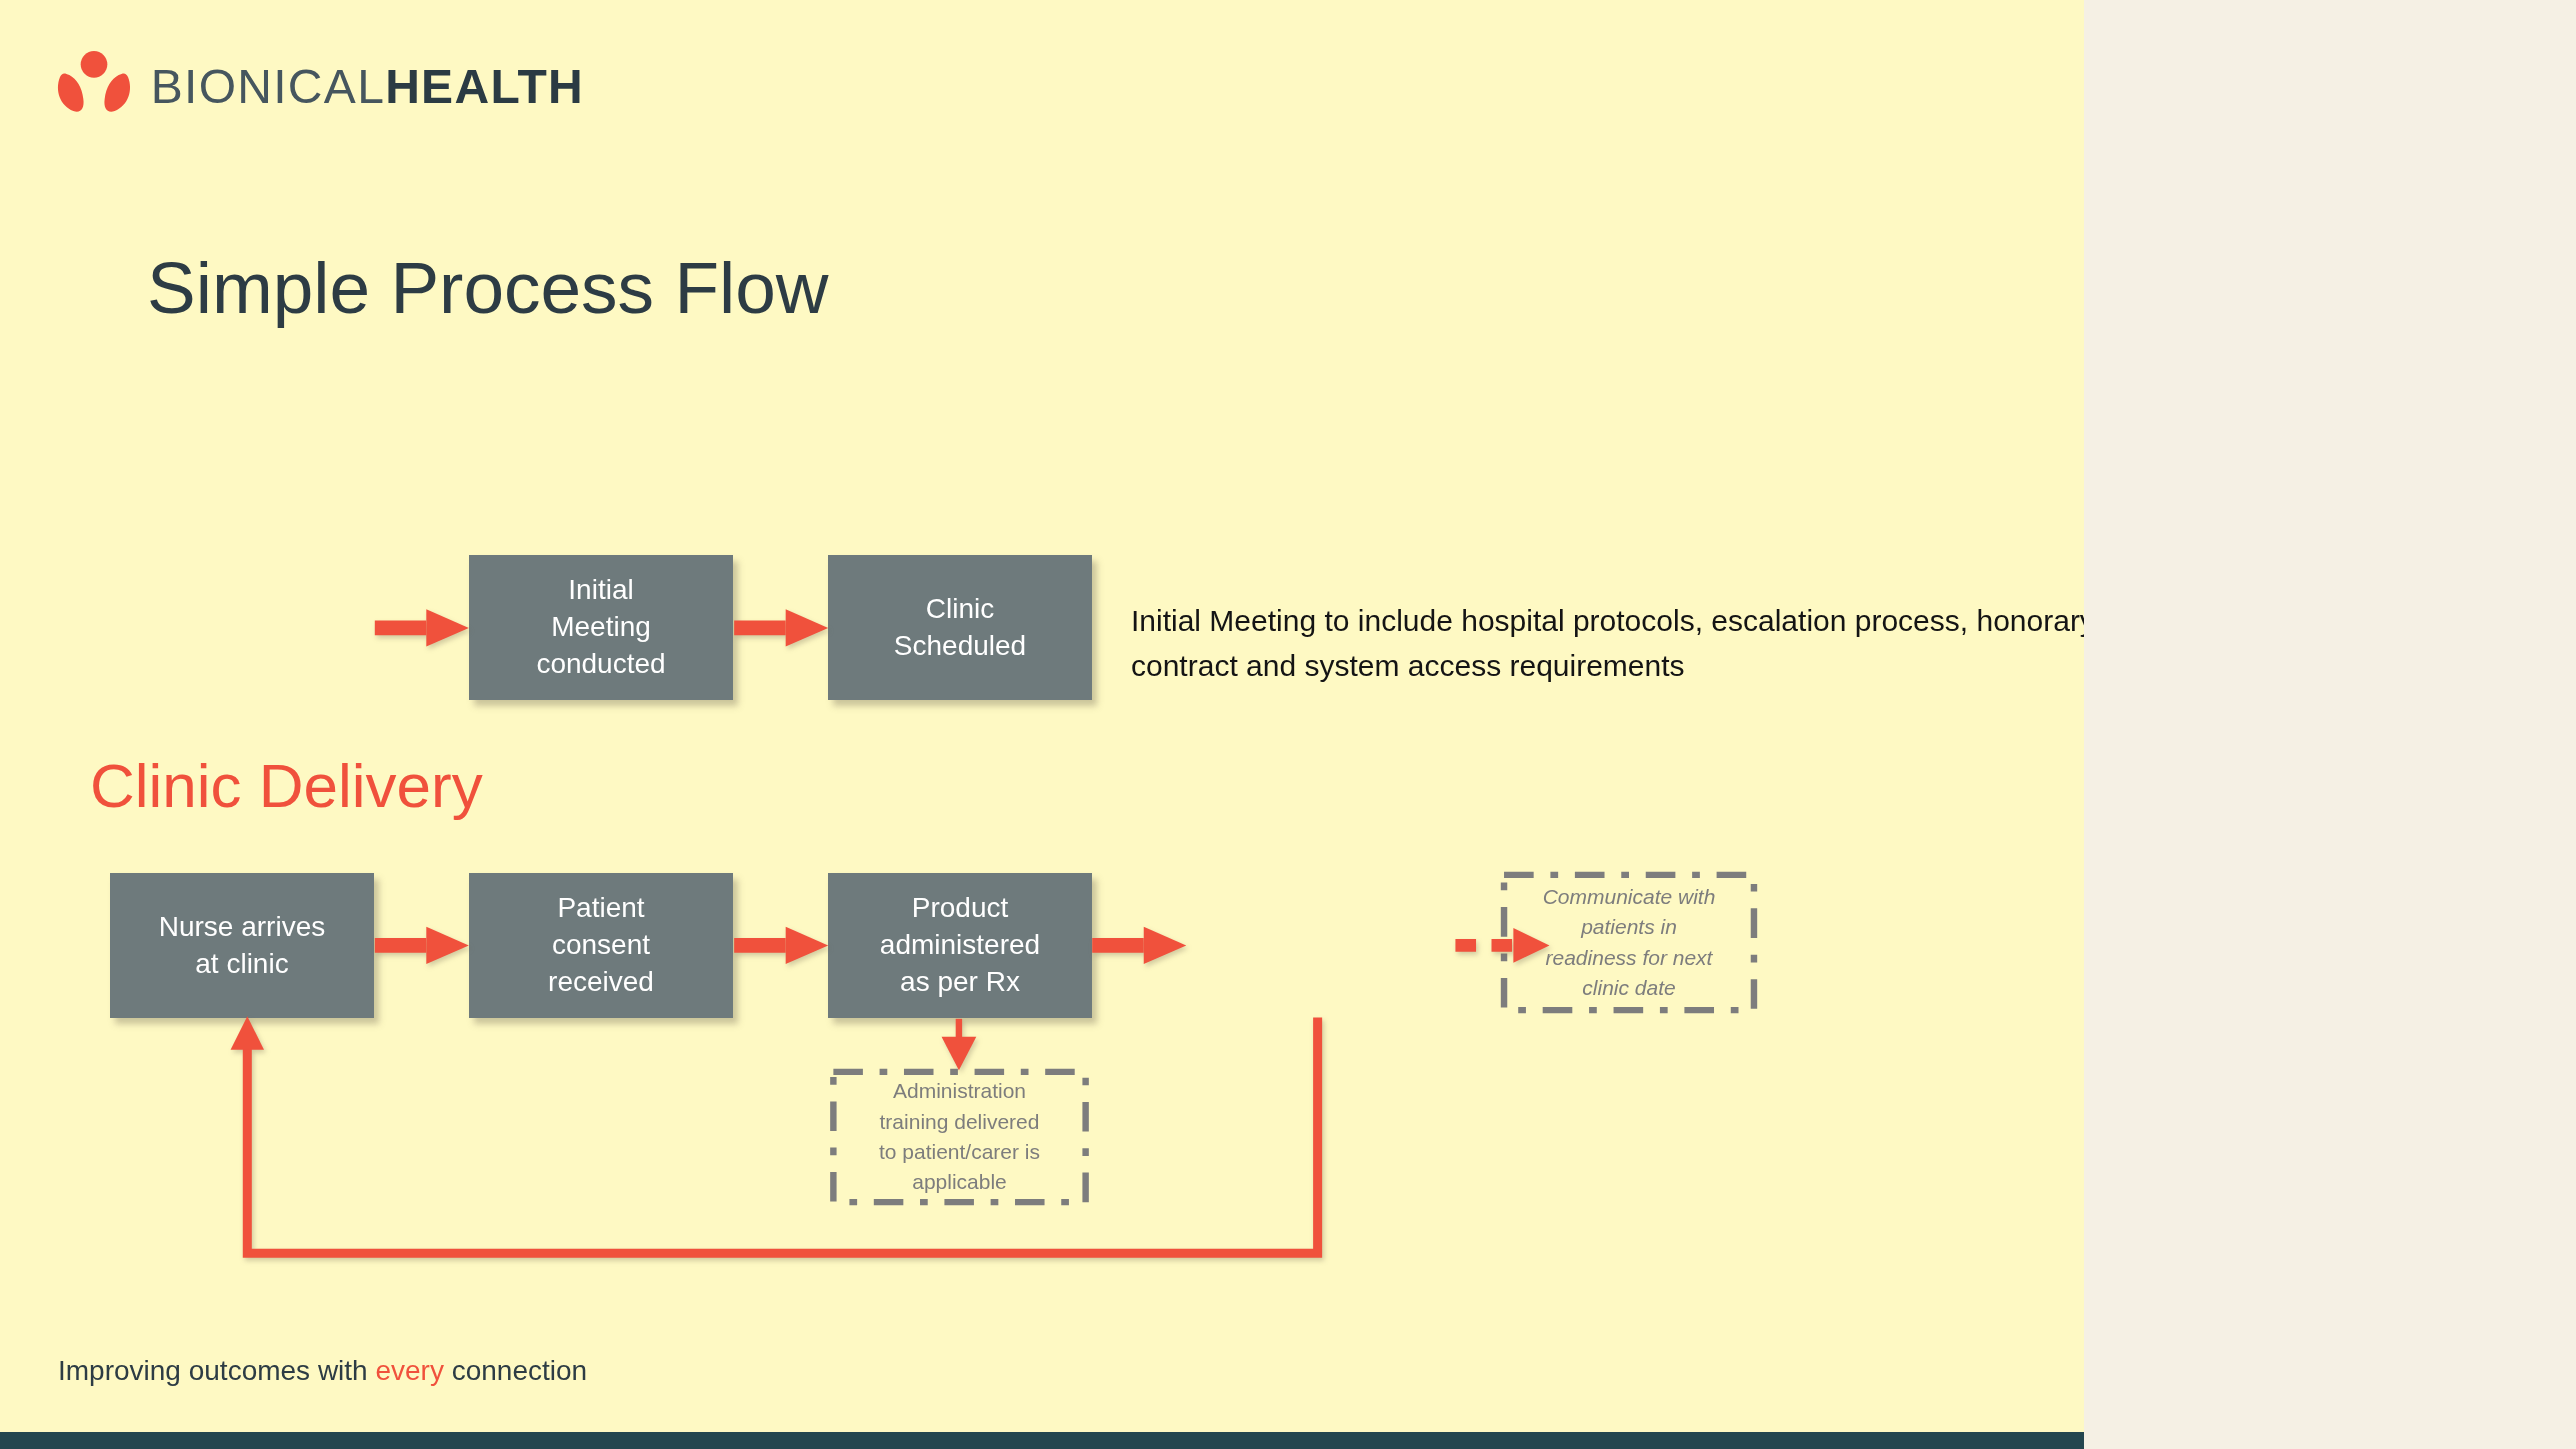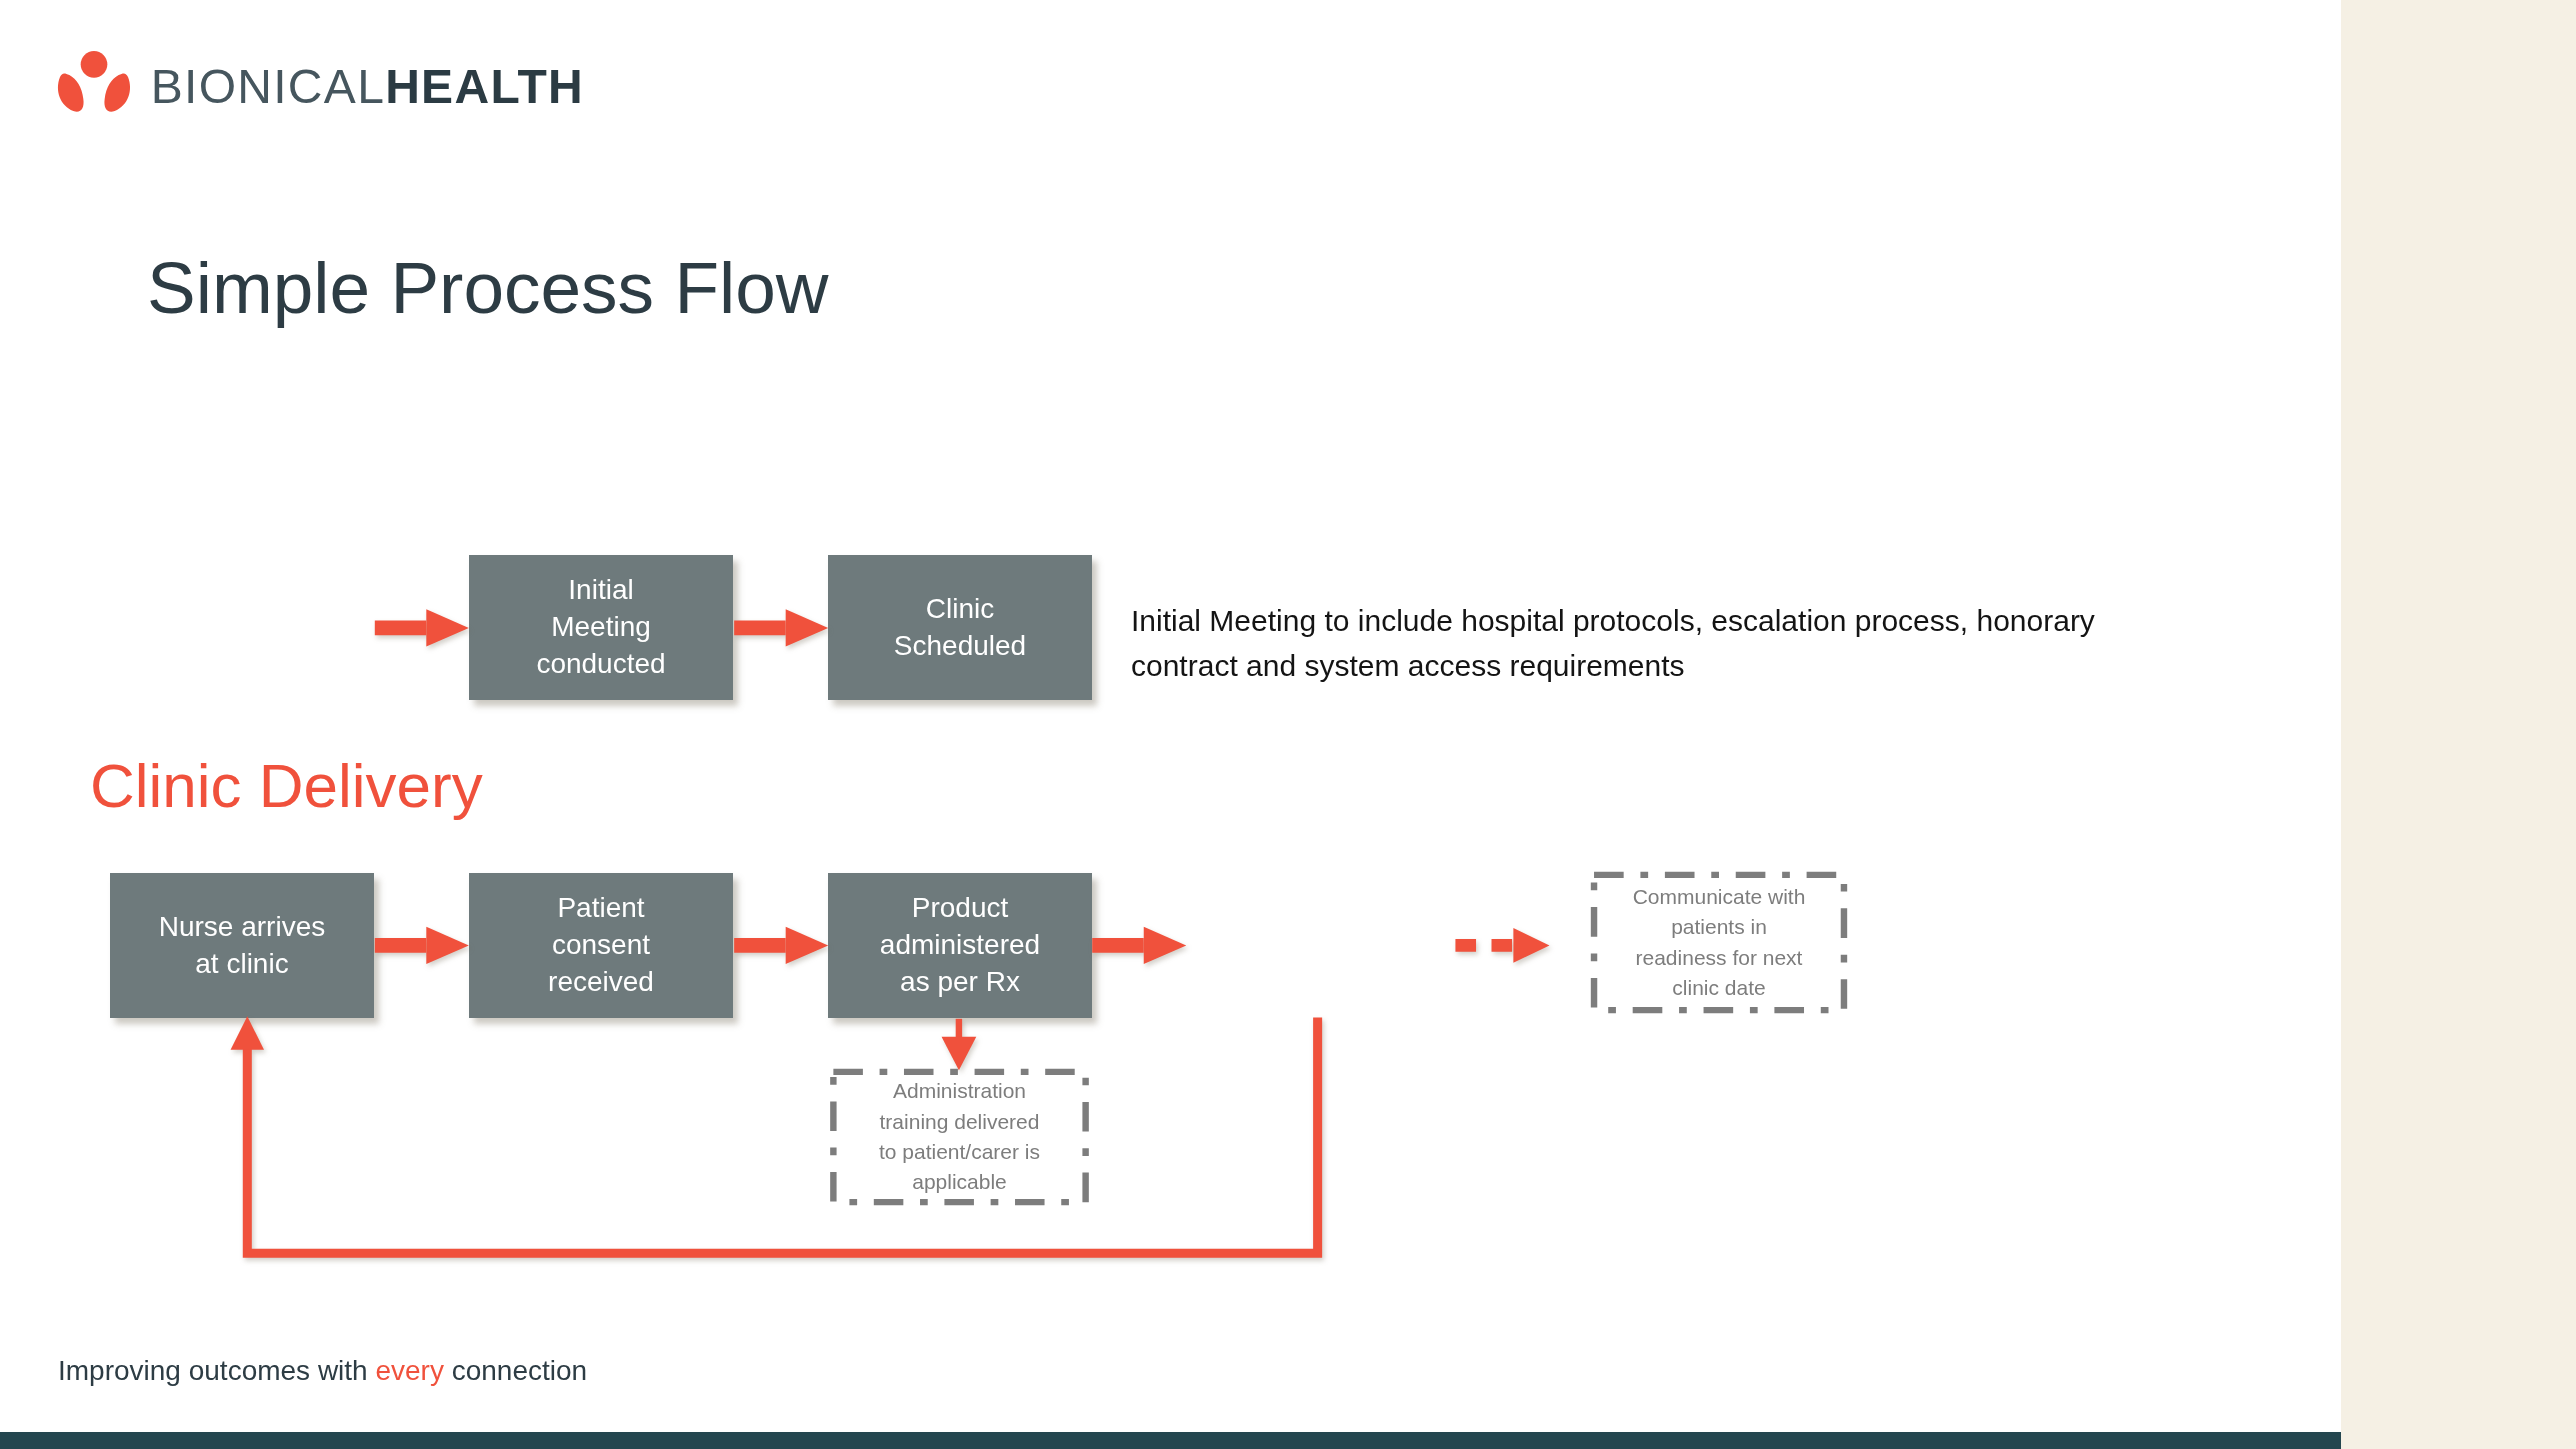--- a/index.html
+++ b/index.html
@@ -1,18 +1,18 @@
 <!DOCTYPE html>
 <html style="font-size:10.3px"><head>
 <meta charset="utf-8">
 <style>
   html,body{margin:0;padding:0;background:#f5f0e4;}
   .slide{
-    position:relative;width:2341px;height:1449px;overflow:hidden;
-    background:#ffffff;font-family:"Liberation Sans",sans-serif;
+    position:relative;width:2084px;height:1449px;overflow:hidden;
+    background:#fef9c3;font-family:"Liberation Sans",sans-serif;
   }
   
   .logo{position:absolute;left:54px;top:50px;display:flex;align-items:center;}
   .logo-icon{width:80px;height:64px;margin-right:16.7px;}
   .logo-text{font-size:48px;letter-spacing:1.3px;white-space:nowrap;margin-top:9px;}
   .logo-light{color:#46565e;font-weight:300;}
   .logo-bold{color:#2b3b43;font-weight:700;}
   
   .page-title{position:absolute;left:147px;top:246px;font-size:73px;color:#2d3c44;font-weight:500;}
   .section-heading{position:absolute;left:90px;font-size:62px;color:#f0513c;font-weight:500;}
@@ -27,21 +27,21 @@
   }
   .row1{top:555px;} .row2{top:873px;}
   .col1{left:110px;} .col2{left:469px;} .col3{left:828px;} .col4{left:1186px;}
   
   .dbox{position:absolute;color:#7d7d7d;}
   .dbox .dtext{
     position:absolute;inset:0;display:flex;align-items:center;justify-content:center;
     text-align:center;font-size:21px;line-height:1.45;white-space:pre-line;padding:0 11.6px;box-sizing:border-box;
   }
   .dbox svg{position:absolute;inset:0;}
-  .dbox-communicate{left:1590px;top:871px;width:258px;height:143px;}
+  .dbox-communicate{left:1500px;top:871px;width:258px;height:143px;font-style:italic;}
   .dbox-admin{left:829px;top:1068px;width:261px;height:138px;}
   
   .note{
     position:absolute;left:1131px;top:598px;width:1262px;
     font-size:30px;line-height:1.5;color:#141414;white-space:pre-line;
   }
   
   .arrow-layer{position:absolute;left:0;top:0;pointer-events:none;
     filter:drop-shadow(2.6px 3.2px 2.6px rgba(110,100,80,0.3));}
   

